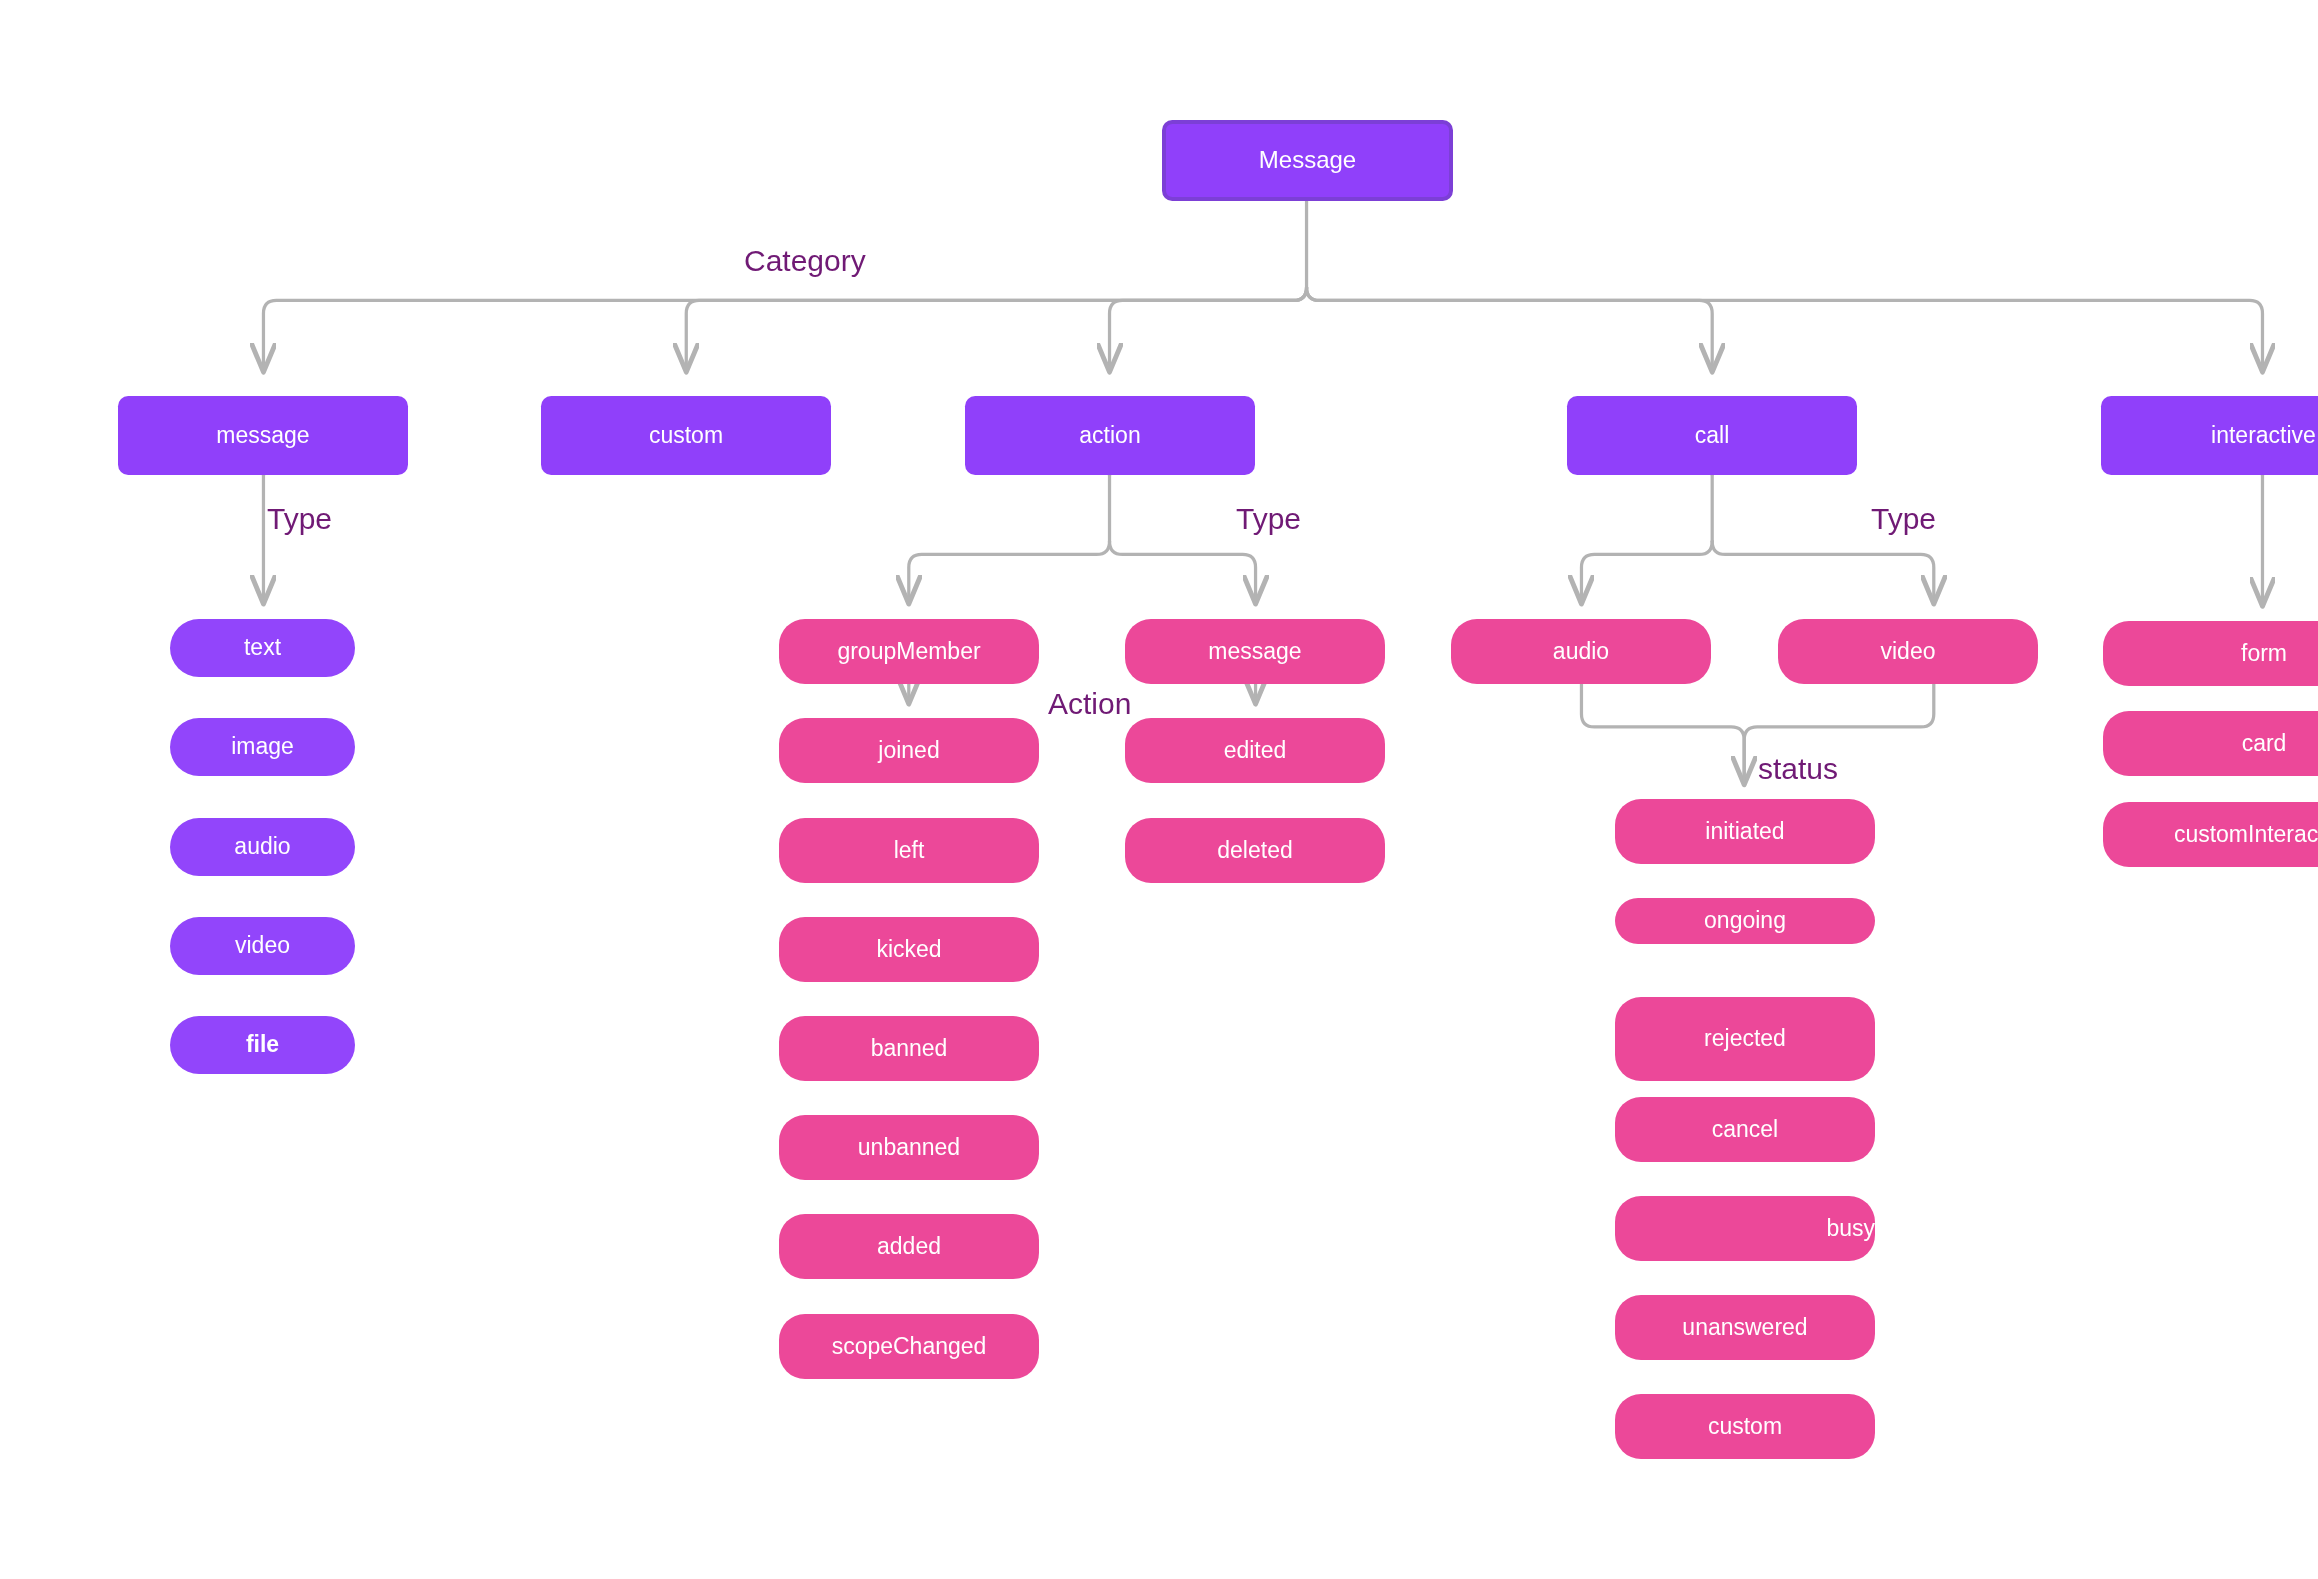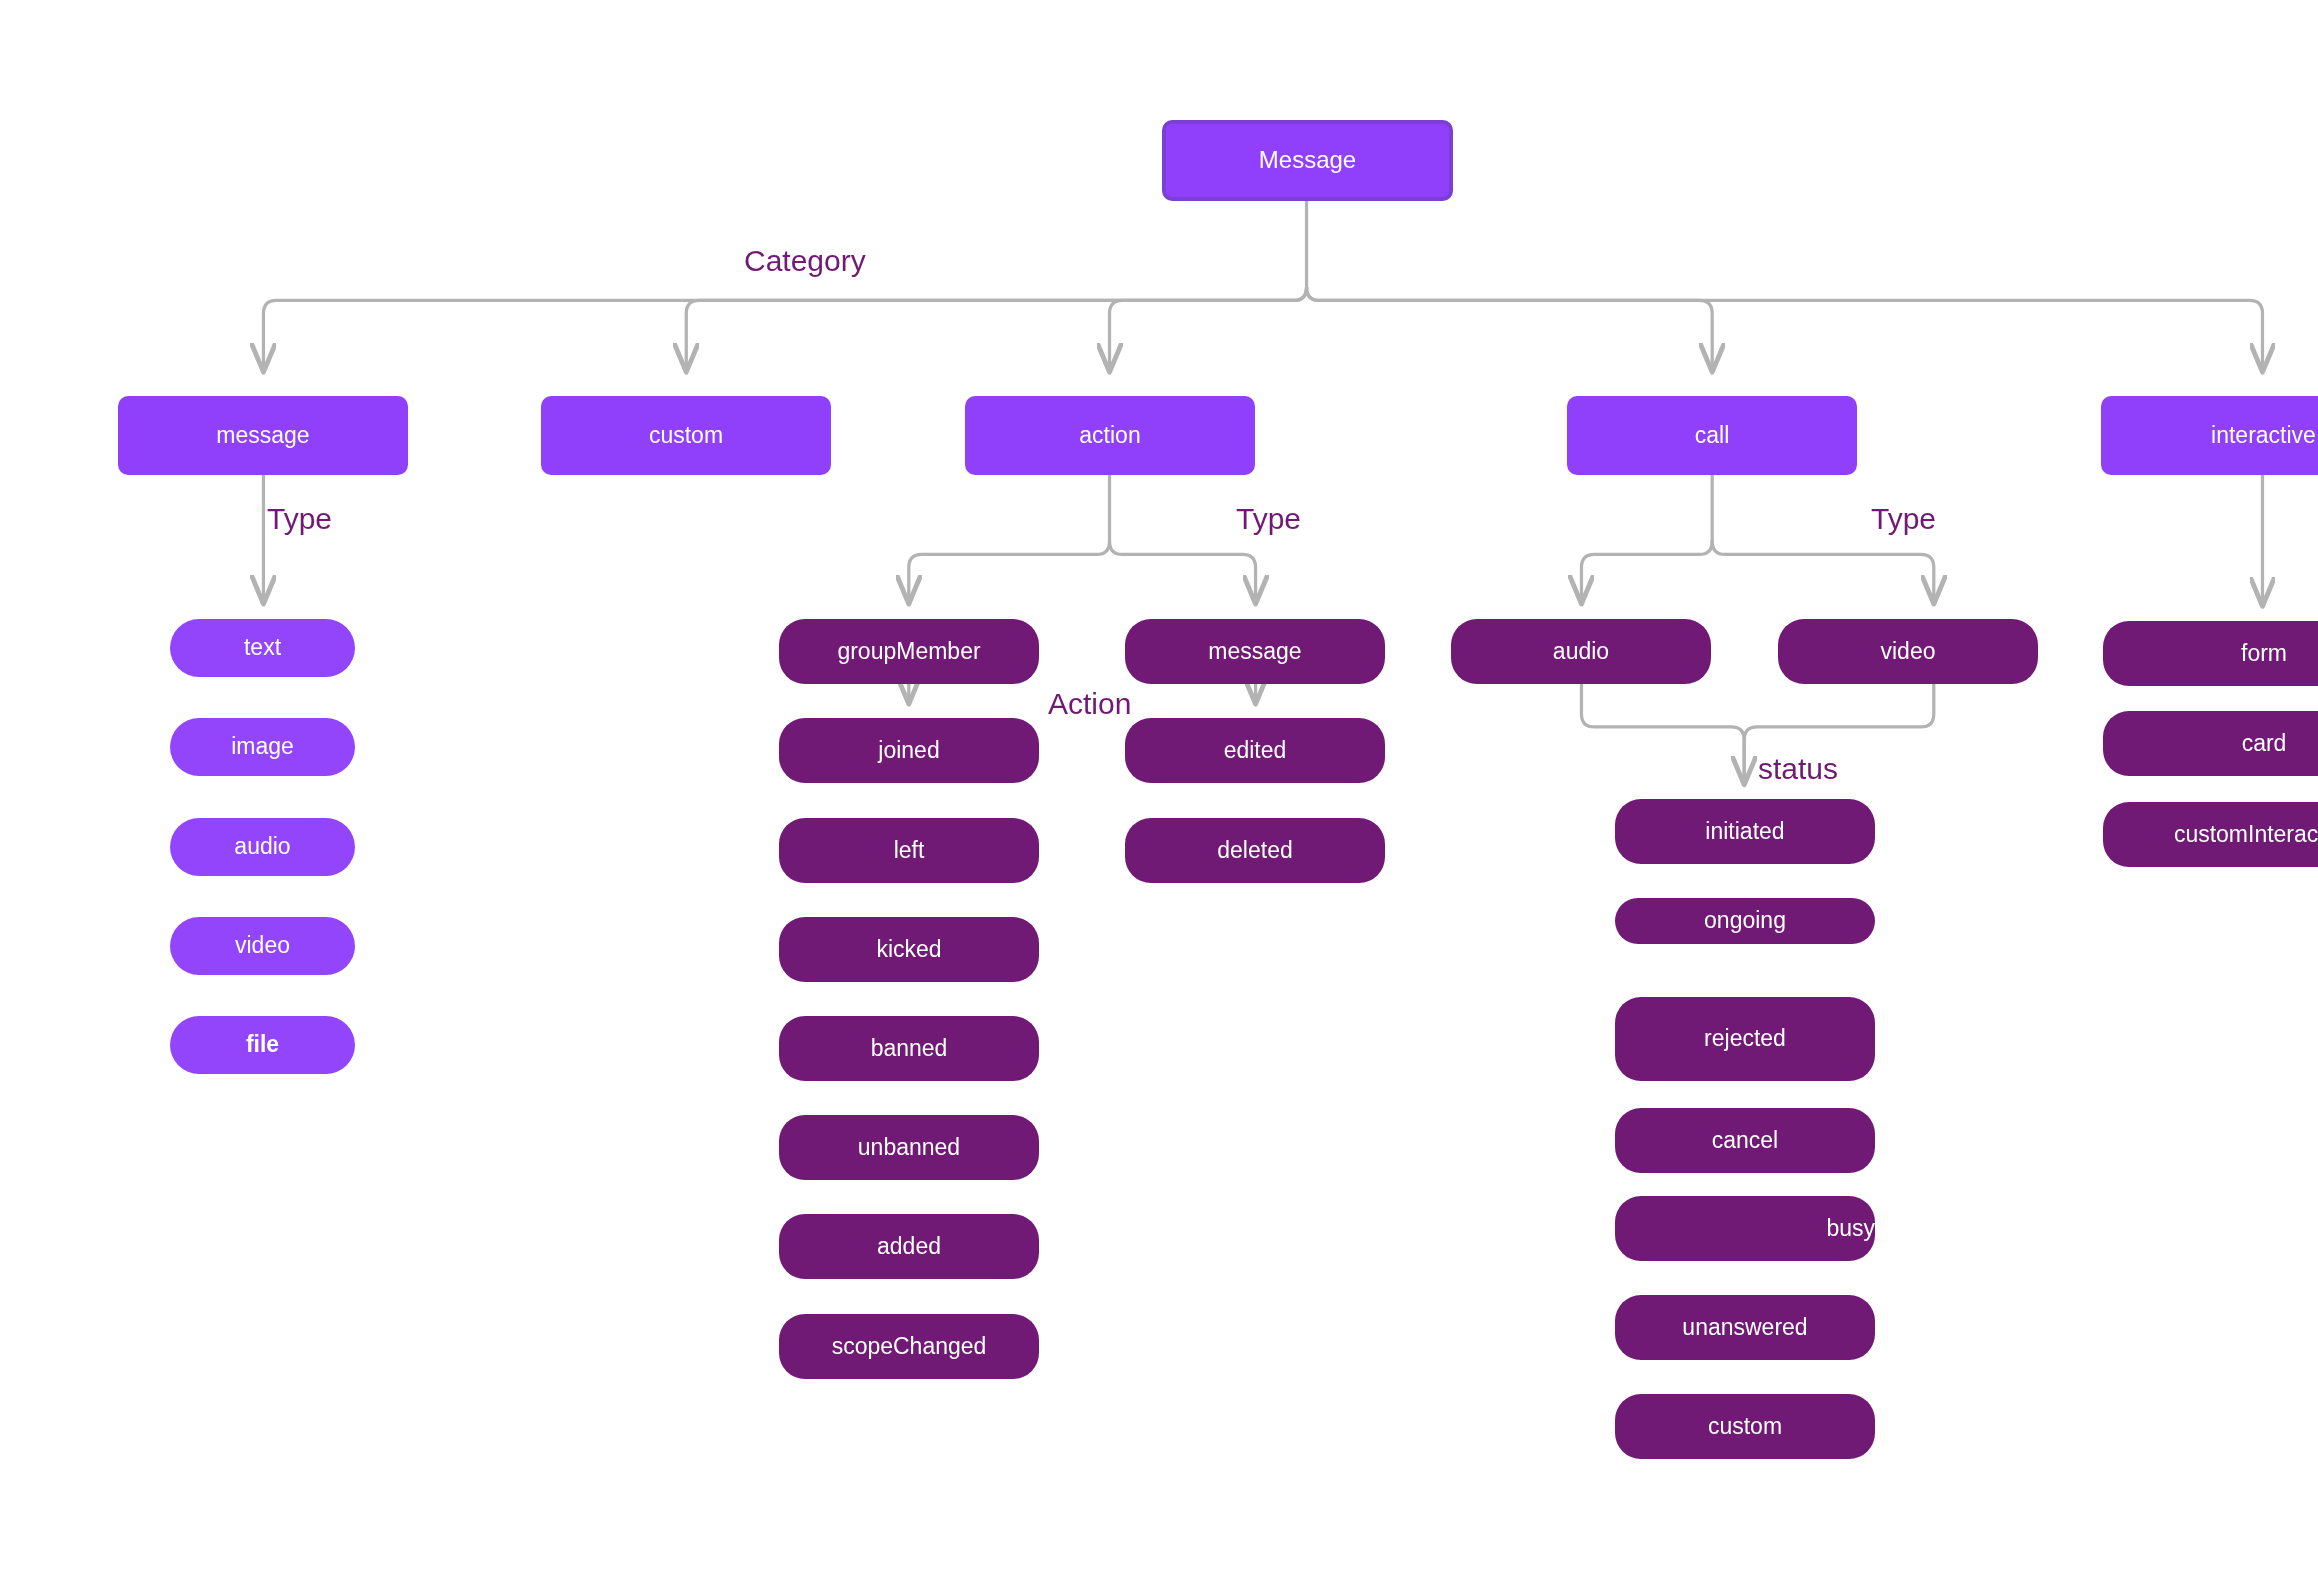--- a/index.html
+++ b/index.html
@@ -43,21 +43,21 @@
     background: #9040fa;
     border-radius: 10.2px;
     font-size: 23px;
   }
   .node-pill {
     background: #9245fb;
     border-radius: 463px;
     font-size: 23px;
   }
   .node-soft {
-    background: #701a75;
+    background: #ec4899;
     border-radius: 26px;
     font-size: 23px;
   }
   .edge-label {
     position: absolute;
     color: #701a75;
     font-size: 30px;
     white-space: nowrap;
     user-select: none;
     line-height: 1;
@@ -193,21 +193,21 @@
   </div>
   <div class="node node-soft" style="left:1615px; top:799px; width:260px; height:65px;">
     <span>initiated</span>
   </div>
   <div class="node node-soft" style="left:1615px; top:898px; width:260px; height:46px;">
     <span>ongoing</span>
   </div>
   <div class="node node-soft" style="left:1615px; top:997px; width:260px; height:84px;">
     <span>rejected</span>
   </div>
-  <div class="node node-soft" style="left:1615px; top:1097px; width:260px; height:65px;margin-top:11px;">
+  <div class="node node-soft" style="left:1615px; top:1097px; width:260px; height:65px;">
     <span>cancel</span>
   </div>
   <div class="node node-soft" style="left:1615px; top:1196px; width:260px; height:65px;justify-content:flex-end;">
     <span>busy</span>
   </div>
   <div class="node node-soft" style="left:1615px; top:1295px; width:260px; height:65px;">
     <span>unanswered</span>
   </div>
   <div class="node node-soft" style="left:1615px; top:1394px; width:260px; height:65px;">
     <span>custom</span>

